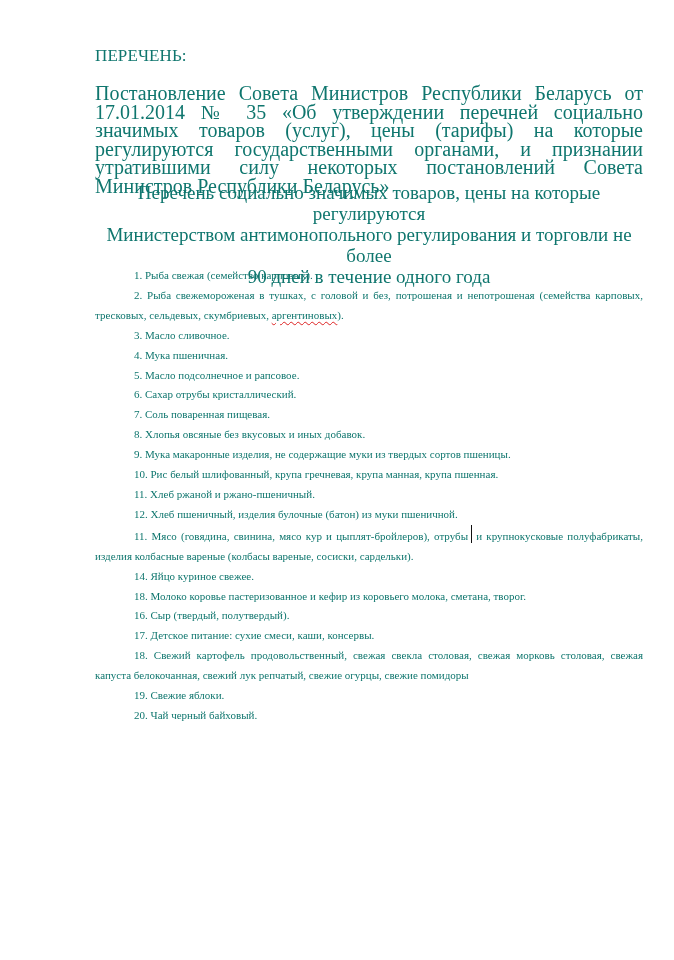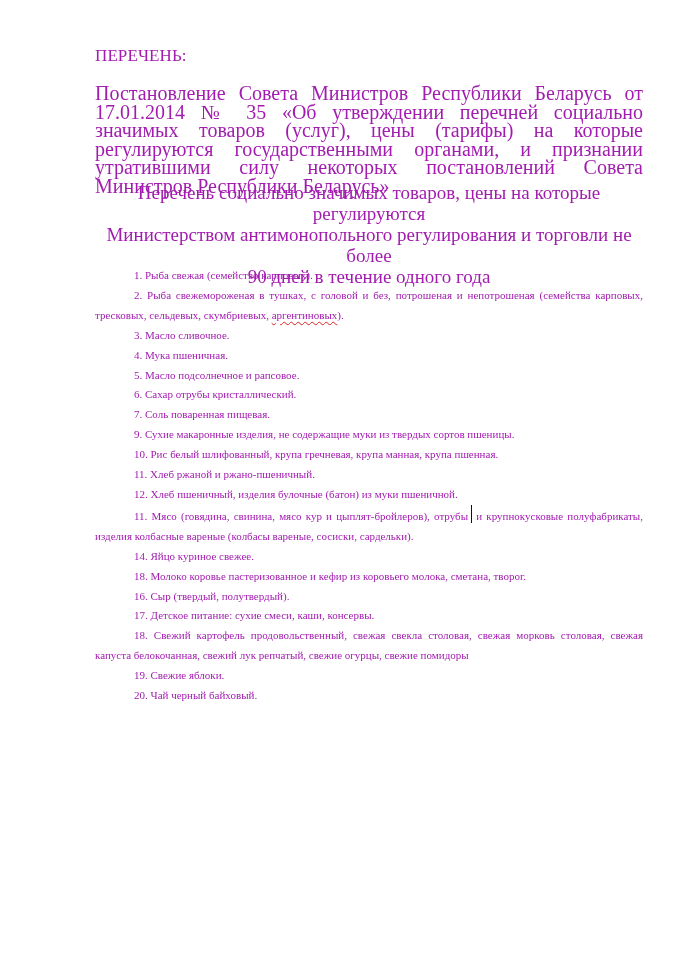--- a/index.html
+++ b/index.html
@@ -1,20 +1,20 @@
 <!DOCTYPE html>
 <html><head>
 <meta charset="utf-8">
 <style>
   html, body { margin: 0; padding: 0; background: #ffffff; }
   body { width: 674px; height: 960px; position: relative; overflow: hidden; }
   .page {
     position: absolute; left: 0; top: 0; width: 674px; height: 960px; background: #ffffff;
     font-family: "Liberation Serif", "DejaVu Serif", serif;
-    color: #a21caf;
+    color: #0f766e;
   }
   .heading {
     position: absolute; left: 95px; top: 46px; font-size: 17px; line-height: 20px; letter-spacing: 0.1px;
   }
   .resolution {
     position: absolute; left: 95px; top: 84px; width: 548px;
     font-size: 20px; line-height: 18.6px; text-align: justify; text-align-last: left;
   }
   .subtitle {
     position: absolute; left: 95px; top: 182px; width: 548px;
@@ -49,21 +49,22 @@
   </div>
 
   <ul class="list">
     <li><span>1.</span> <span>Рыба свежая (семейство карповых).</span></li>
     <li><span>2.</span> <span>Рыба свежемороженая в тушках, с головой и без, потрошеная и непотрошеная (семейства карповых, тресковых, сельдевых, скумбриевых,</span> <span class="squiggle">аргентиновых</span><span>).</span></li>
     <li><span>3.</span> <span>Масло сливочное.</span></li>
     <li><span>4.</span> <span>Мука пшеничная.</span></li>
     <li><span>5.</span> <span>Масло подсолнечное и рапсовое.</span></li>
     <li><span>6.</span> <span>Сахар отрубы кристаллический.</span></li>
     <li><span>7.</span> <span>Соль поваренная пищевая.</span></li>
-    <li><span>9.</span> <span>Сухие макаронные изделия, не содержащие муки из твердых сортов пшеницы.</span></li>
+    <li><span>8.</span> <span>Хлопья овсяные без вкусовых и иных добавок.</span></li>
+    <li><span>9.</span> <span>Мука макаронные изделия, не содержащие муки из твердых сортов пшеницы.</span></li>
     <li><span>10.</span> <span>Рис белый шлифованный, крупа гречневая, крупа манная, крупа пшенная.</span></li>
     <li><span>11.</span> <span>Хлеб ржаной и ржано-пшеничный.</span></li>
     <li><span>12.</span> <span>Хлеб пшеничный, изделия булочные (батон) из муки пшеничной.</span></li>
     <li><span>11.</span> <span>Мясо (говядина, свинина, мясо кур и цыплят-бройлеров), отрубы</span><span class="cursor"></span> <span>и крупнокусковые полуфабрикаты, изделия колбасные вареные (колбасы вареные, сосиски, сардельки).</span></li>
     <li><span>14.</span> <span>Яйцо куриное свежее.</span></li>
     <li><span>18.</span> <span>Молоко коровье пастеризованное и кефир из коровьего молока, сметана, творог.</span></li>
     <li><span>16.</span> <span>Сыр (твердый, полутвердый).</span></li>
     <li><span>17.</span> <span>Детское питание: сухие смеси, каши, консервы.</span></li>
     <li><span>18.</span> <span>Свежий картофель продовольственный, свежая свекла столовая, свежая морковь столовая, свежая капуста белокочанная, свежий лук репчатый, свежие огурцы, свежие помидоры</span></li>
     <li><span>19.</span> <span>Свежие яблоки.</span></li>

